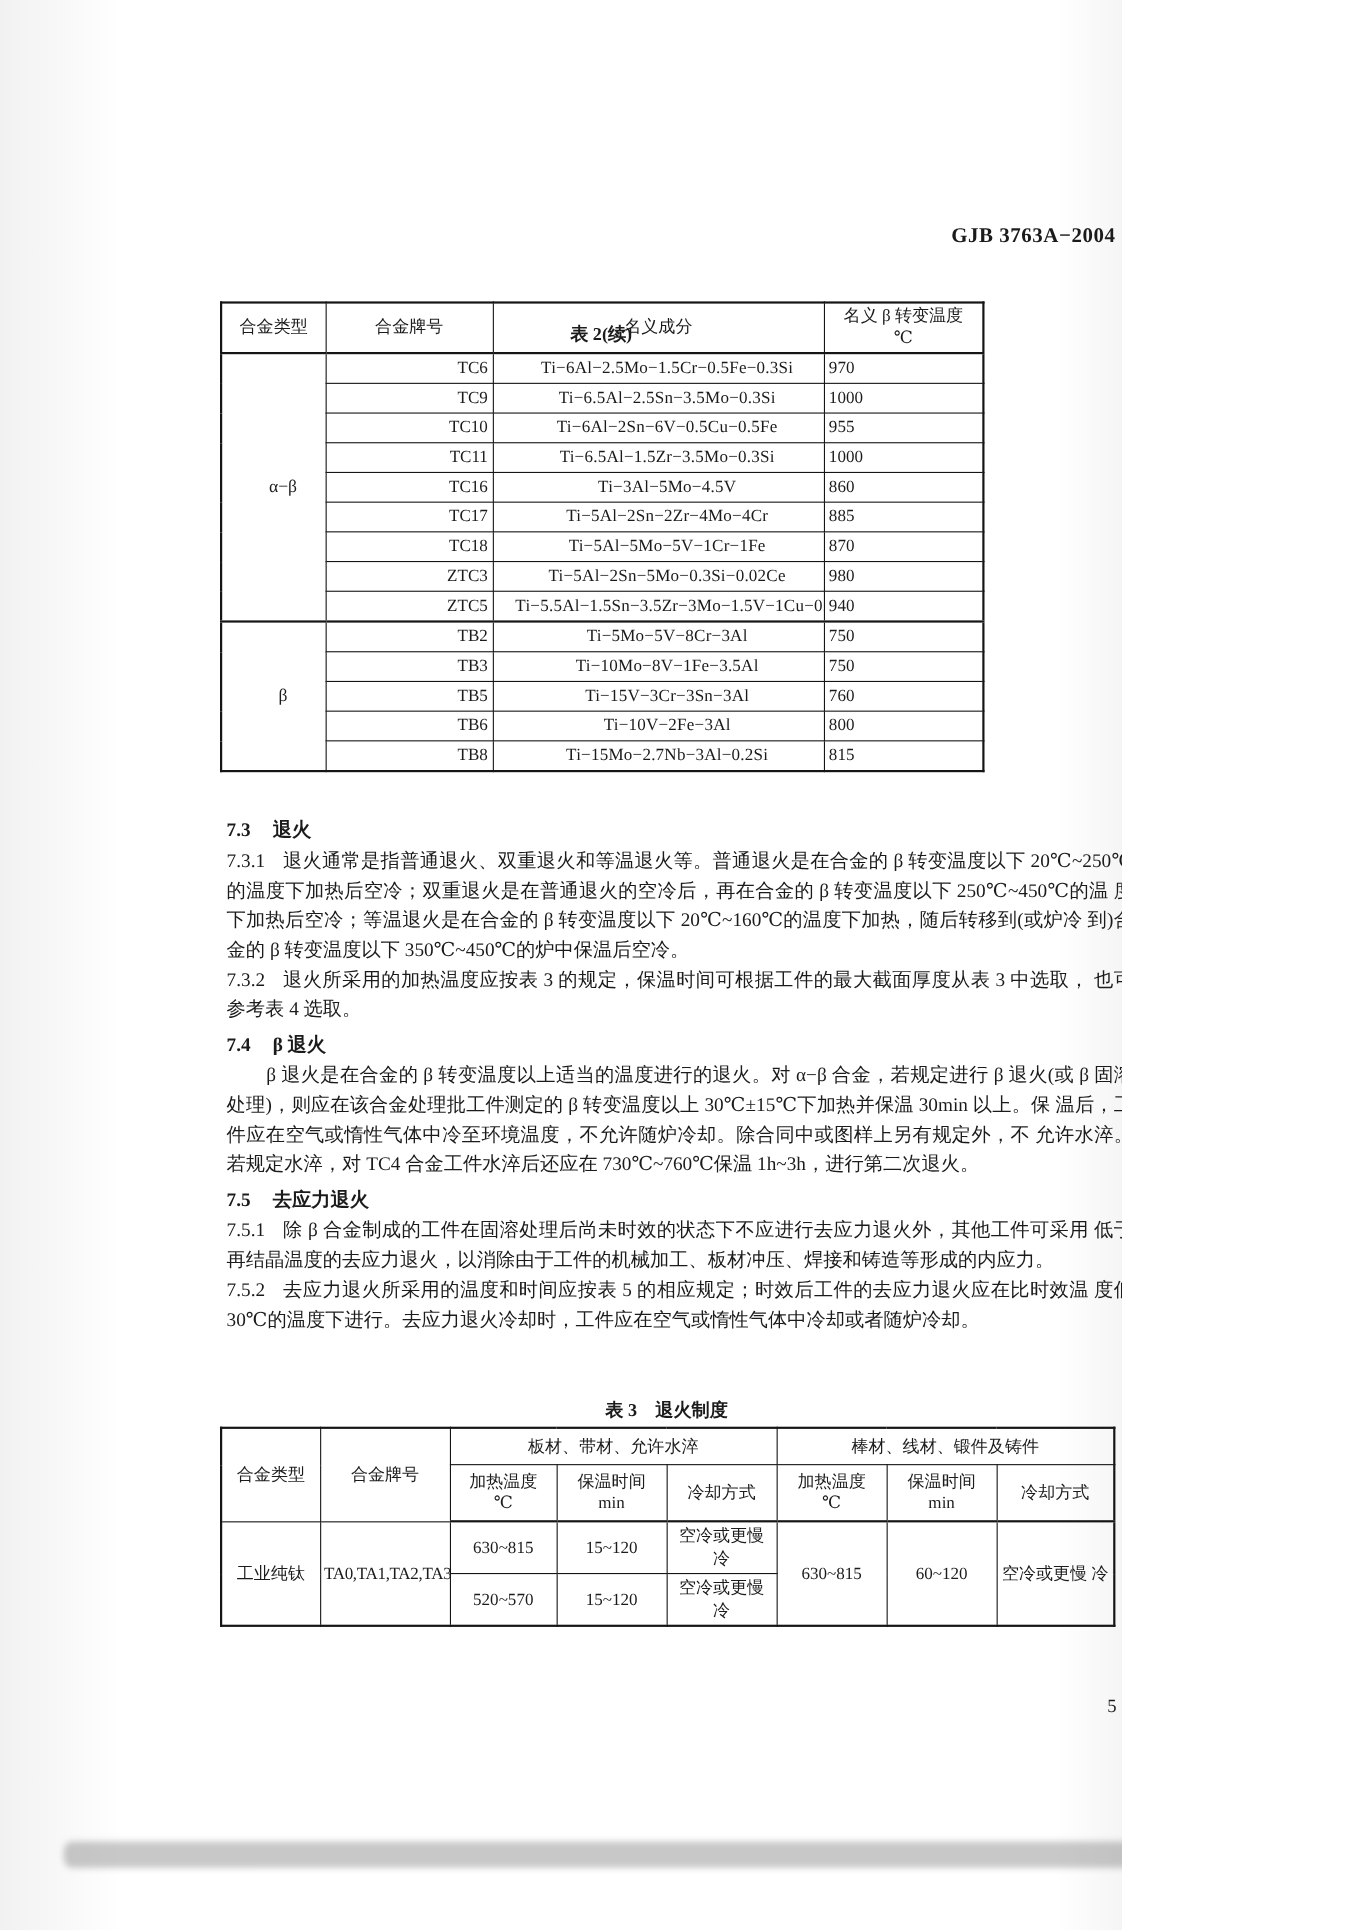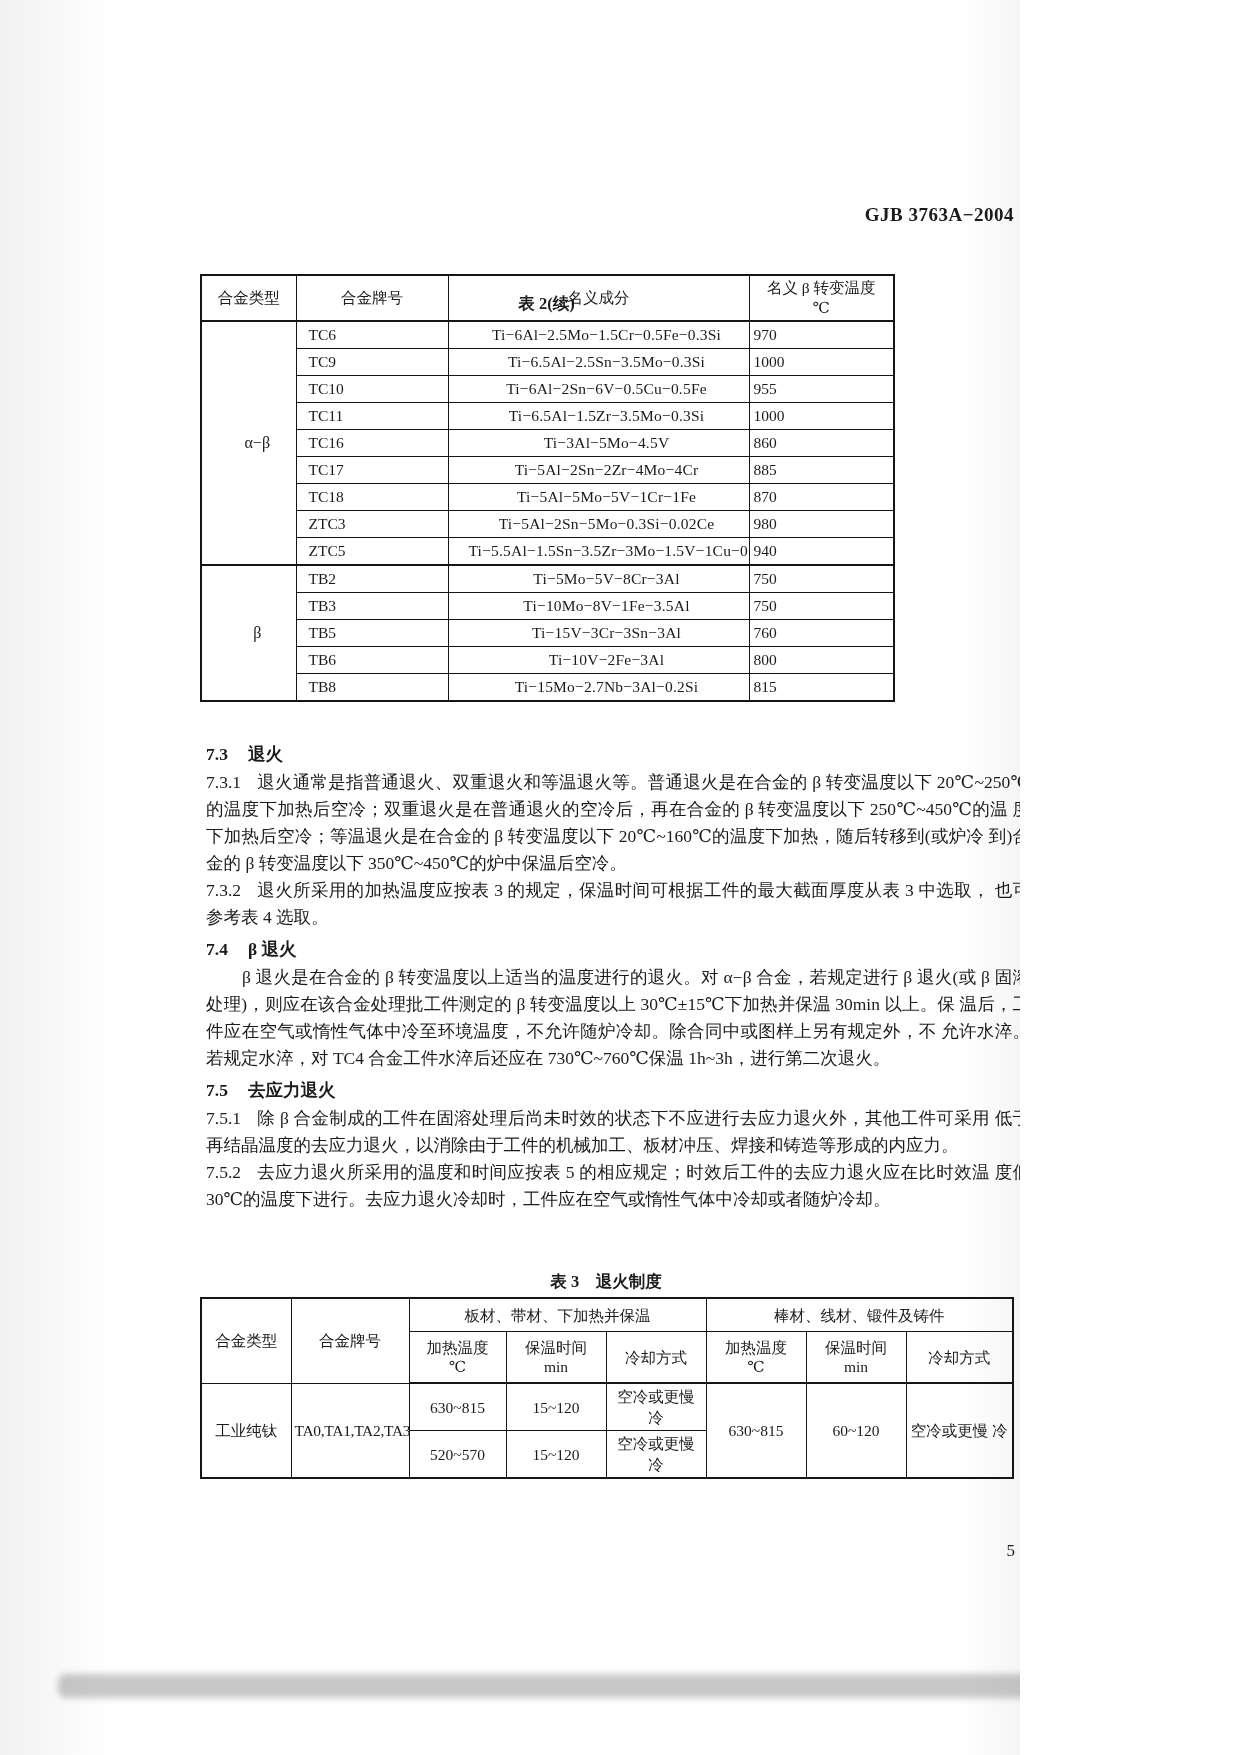--- a/index.html
+++ b/index.html
@@ -24,21 +24,21 @@
   .t3caption{position:absolute;top:1271px;left:200px;width:812px;text-align:center;
     font-weight:bold;font-size:16.5px;}
 
   table{border-collapse:collapse;table-layout:fixed;}
   td,th{border:1.5px solid #151515;font-weight:normal;font-size:15.5px;
     padding:0 4px;overflow:hidden;}
   .table2{position:absolute;top:274px;left:200px;width:693px;}
   .table2 th{height:44px;text-align:center;border-bottom:2.5px solid #151515;line-height:20px;}
   .table2 td{height:26px;}
   .table2 .c-type{text-align:center;font-size:16px;padding-left:21px;}
-  .table2 .c-grade{text-align:left;padding-left:12px;}
+  .table2 .c-grade{text-align:right;padding-left:12px;}
   .table2 .c-comp{text-align:center;padding-left:20px;letter-spacing:.2px;}
   .table2 .c-temp{}
   .table2 tr.group-sep td{border-top:2.5px solid #151515;}
   .table2{border:2.5px solid #151515;}
 
   .table3{position:absolute;top:1297px;left:200px;width:812px;border:2.5px solid #151515;}
   .table3 th{text-align:center;line-height:19px;}
   .table3 .hrow1 th{height:32px;}
   .table3 .hrow2 th{height:50px;border-bottom:2.5px solid #151515;}
   .table3 td{height:46px;text-align:center;line-height:21px;}
@@ -193,21 +193,21 @@
         <col style="width:100px">
         <col style="width:100px">
       <col style="width:100px">
         <col style="width:100px">
         <col style="width:107px">
     </colgroup>
     <tbody>
         <tr class="hrow1">
       <th rowspan="2">合金类型</th>
       <th rowspan="2">合金牌号</th>
-      <th colspan="3">板材、带材、下加热并保温</th>
+      <th colspan="3">板材、带材、允许水淬</th>
       <th colspan="3">棒材、线材、锻件及铸件</th>
     </tr>
     <tr class="hrow2">
       <th>
         <div>加热温度</div>
         <div>℃</div>
       </th>
       <th>
         <div>保温时间</div>
         <div>min</div>

